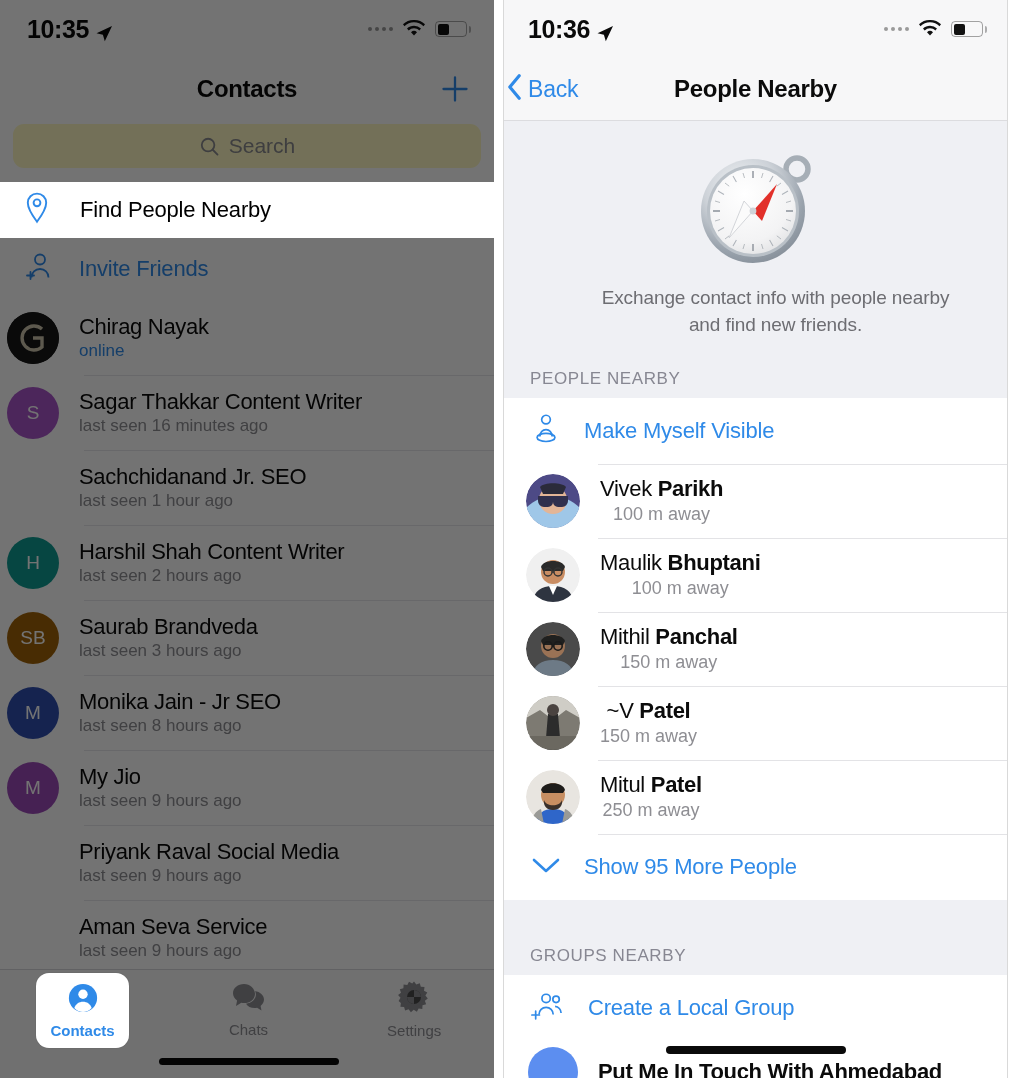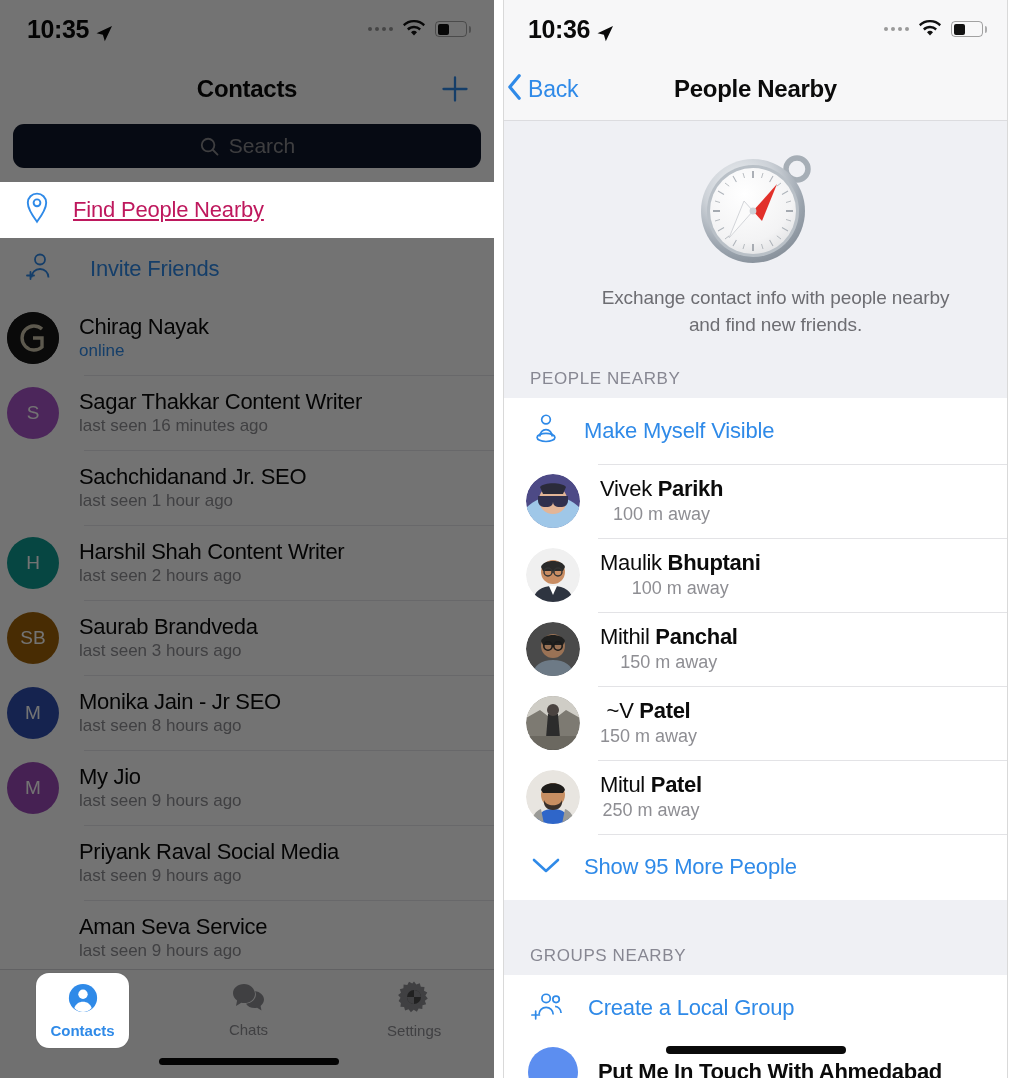--- a/index.html
+++ b/index.html
@@ -20,29 +20,29 @@
   .wifi{width:24px;height:18px;}
   .batt{position:relative;width:32px;height:16px;border:1.6px solid rgba(0,0,0,.35);border-radius:4px;box-sizing:border-box;}
   .batt::after{content:"";position:absolute;right:-5px;top:4px;width:2.5px;height:7px;background:rgba(0,0,0,.3);border-radius:0 2px 2px 0;}
   .batt i{position:absolute;left:1.5px;top:1.5px;bottom:1.5px;width:38%;background:#111;border-radius:2px;display:block;}
 
   .navbar{height:62px;display:flex;align-items:center;justify-content:center;position:relative;}
   .navbar .title{font-size:24px;font-weight:700;color:#0b0b0b;letter-spacing:-0.3px;}
   .plus-btn{position:absolute;right:22px;top:50%;transform:translateY(-50%);width:34px;height:34px;display:flex;align-items:center;justify-content:center;}
 
   .searchwrap{padding:4px 13px 14px;}
-  .searchbar{height:44px;border-radius:11px;background:#0f172a;display:flex;align-items:center;justify-content:center;gap:9px;}
+  .searchbar{height:44px;border-radius:11px;background:#fef9c3;display:flex;align-items:center;justify-content:center;gap:9px;}
   .searchbar .ph{font-size:21px;color:#8a8a8e;}
 
   .row-highlight{background:#ffffff;position:relative;z-index:40;height:56px;display:flex;align-items:center;padding:0 0 0 24px;box-sizing:border-box;}
-  .row-highlight .lbl{font-size:22px;color:#be185d;margin-left:23px;letter-spacing:-0.2px;text-decoration:underline;}
+  .row-highlight .lbl{font-size:22px;color:#000000;margin-left:30px;letter-spacing:-0.2px;}
 
   .list{background:#fff;}
   .action-row{height:62px;display:flex;align-items:center;padding-left:24px;box-sizing:border-box;}
-  .action-row .lbl{font-size:22px;color:#2f8ae8;margin-left:34px;letter-spacing:-0.2px;}
+  .action-row .lbl{font-size:22px;color:#2f8ae8;margin-left:23px;letter-spacing:-0.2px;}
 
   .contact{height:75px;display:flex;align-items:center;padding-left:7px;box-sizing:border-box;position:relative;}
   .contact + .contact::before{content:"";position:absolute;left:84px;right:0;top:0;height:1px;background:#e7e7ea;}
   .avatar{width:52px;height:52px;border-radius:50%;flex:0 0 52px;display:flex;align-items:center;justify-content:center;color:#fff;font-size:19px;font-weight:500;overflow:hidden;}
   .avatar.empty{background:transparent;}
   .c-text{margin-left:20px;display:flex;flex-direction:column;justify-content:center;gap:3px;}
   .c-name{font-size:22px;color:#0b0b0b;letter-spacing:-0.3px;line-height:1.1;}
   .c-sub{font-size:17px;color:#8e8e93;line-height:1.1;}
   .c-sub.online{color:#2f8ae8;}
 

